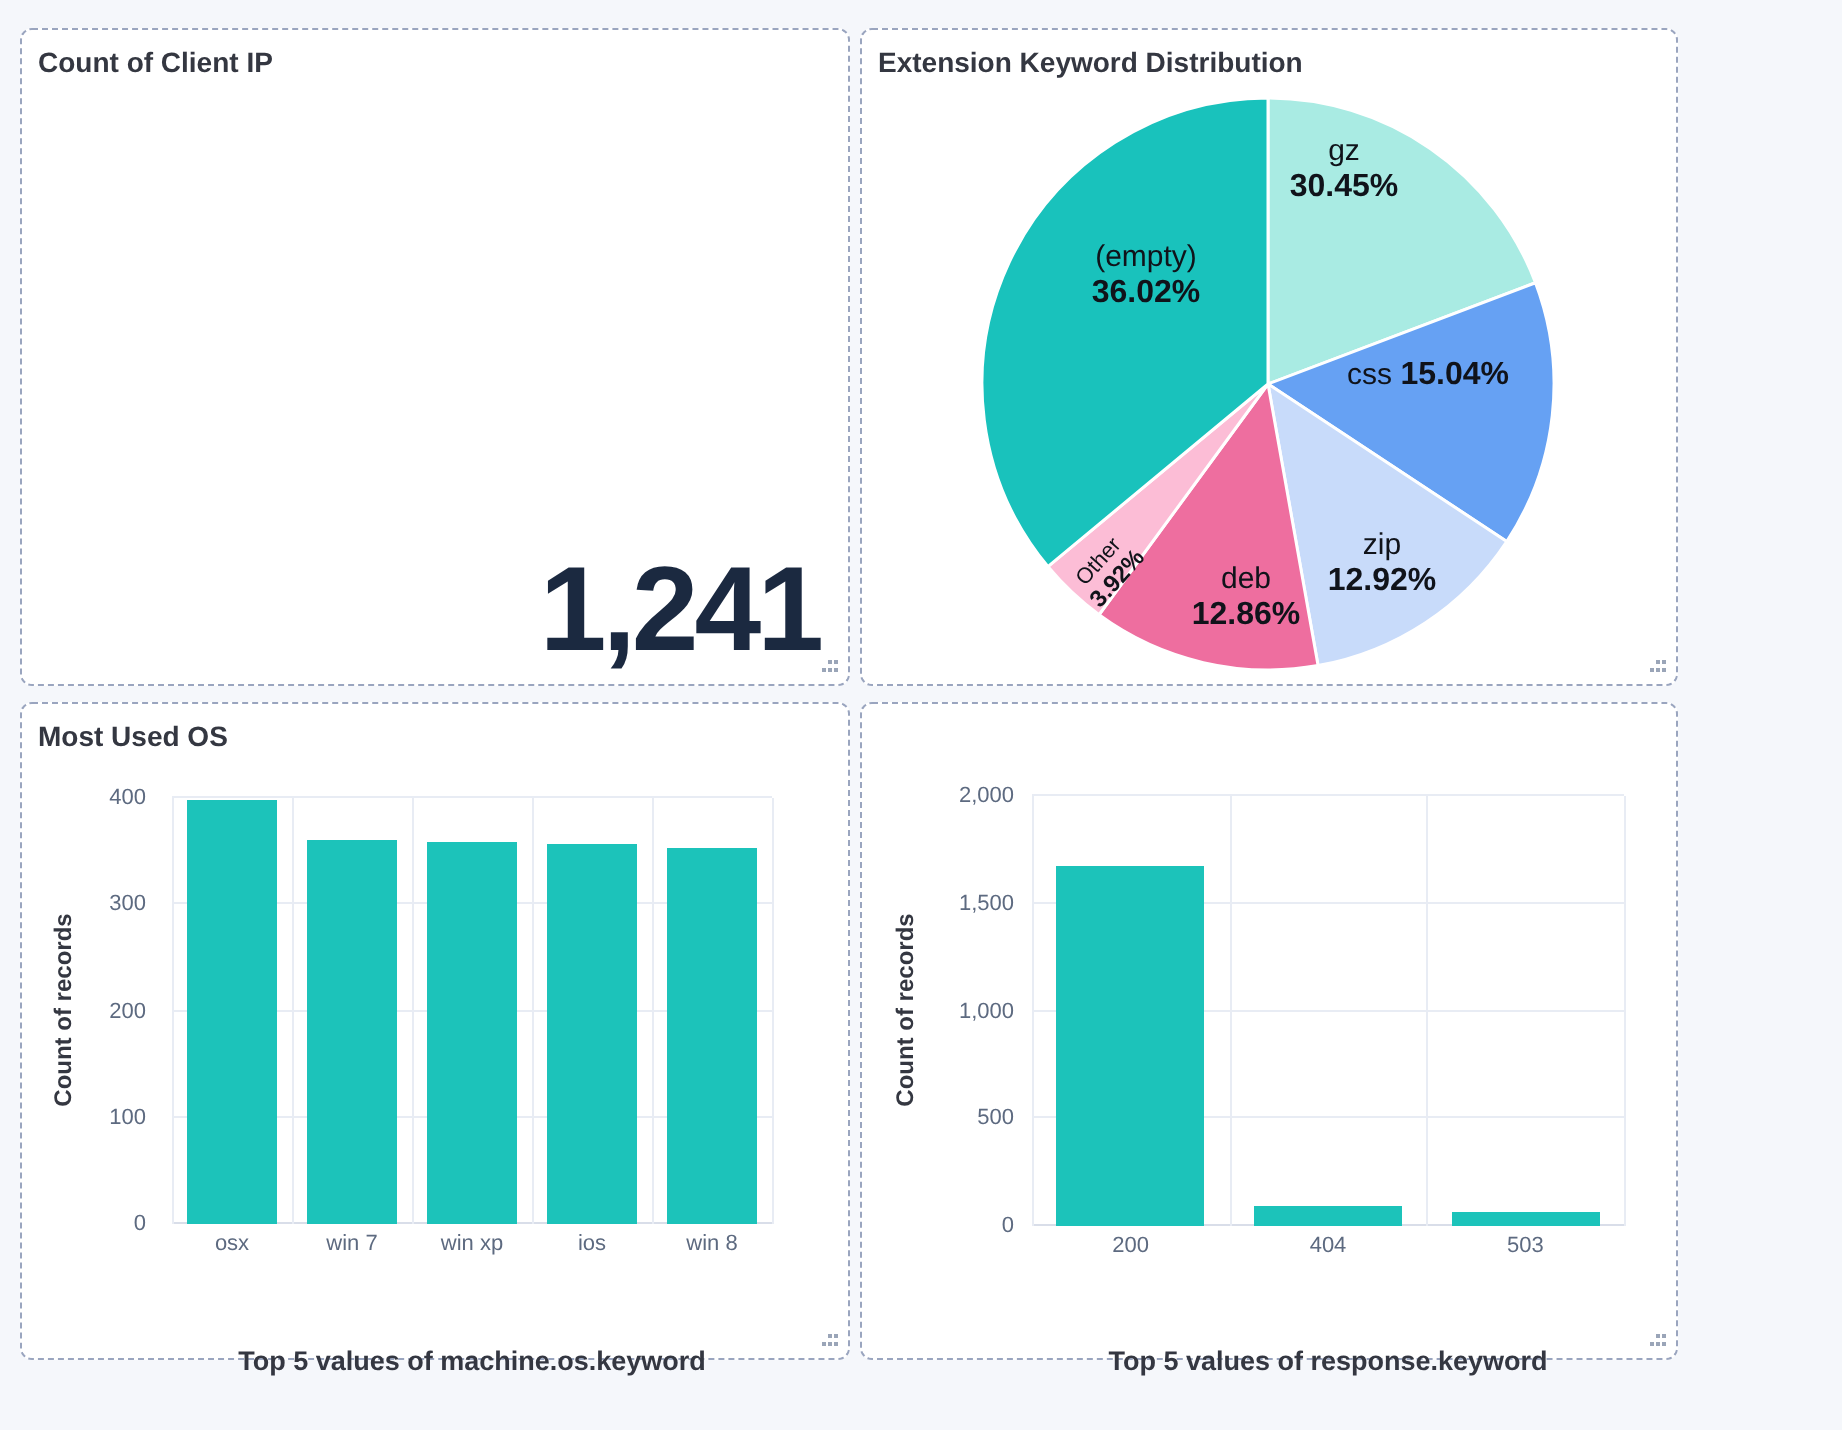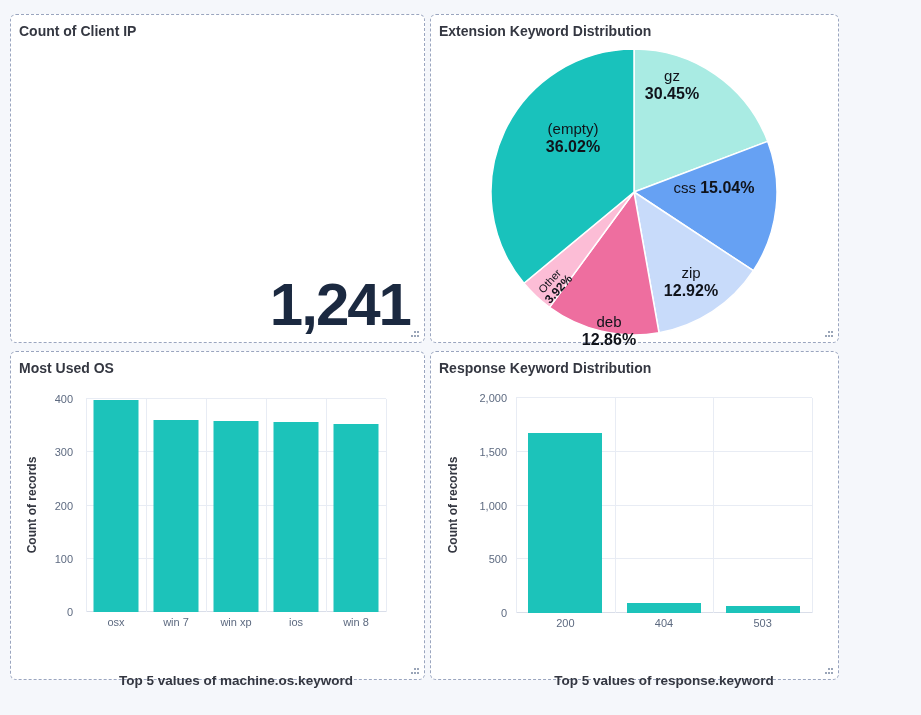--- a/index.html
+++ b/index.html
@@ -125,21 +125,21 @@
     </span>
   <div class="pie-label" style="left: 241px; top: 70px;">
         <div class="pl-name">gz</div>
         <div class="pl-pct">30.45%</div>
       </div>
       <div class="pie-label" style="left: 283px; top: 173px;"><span class="pl-name">css </span><span class="pl-pct">15.04%</span></div>
       <div class="pie-label" style="left: 260px; top: 267px;">
         <div class="pl-name">zip</div>
         <div class="pl-pct">12.92%</div>
       </div>
-      <div class="pie-label" style="left: 178px; top: 284px; margin-top: 32px;">
+      <div class="pie-label" style="left: 192px; top: 284px;">
         <div class="pl-name">deb</div>
         <div class="pl-pct">12.86%</div>
       </div>
       <div class="pie-label small" style="left: 123px; top: 270px; transform: translate(-50%, -50%) rotate(-48deg);">
         <div class="pl-name">Other</div>
         <div class="pl-pct">3.92%</div>
       </div>
       <div class="pie-label" style="left: 142px; top: 123px;">
         <div class="pl-name">(empty)</div>
         <div class="pl-pct">36.02%</div>
@@ -189,21 +189,20 @@
             <rect x="8" y="1" width="2" height="2"></rect>
             <rect x="2" y="5" width="2" height="2"></rect>
             <rect x="5" y="5" width="2" height="2"></rect>
             <rect x="8" y="5" width="2" height="2"></rect>
           </g>
         </svg>
     </span>
   </section>
 
   <section class="panel" id="panel-response">
-    <h2 class="panel-title">Response Keyword Distribution</h2>
     <div class="y-axis-title">Count of records</div>
     <div class="y-labels">
         <div class="y-tick" style="bottom: 0%;">0</div>
         <div class="y-tick" style="bottom: 25%;">500</div>
         <div class="y-tick" style="bottom: 50%;">1,000</div>
         <div class="y-tick" style="bottom: 75%;">1,500</div>
         <div class="y-tick" style="bottom: 100%;">2,000</div>
       </div>
     <div class="plot">
         <div class="grid-h base" style="bottom: 0%;"></div>

